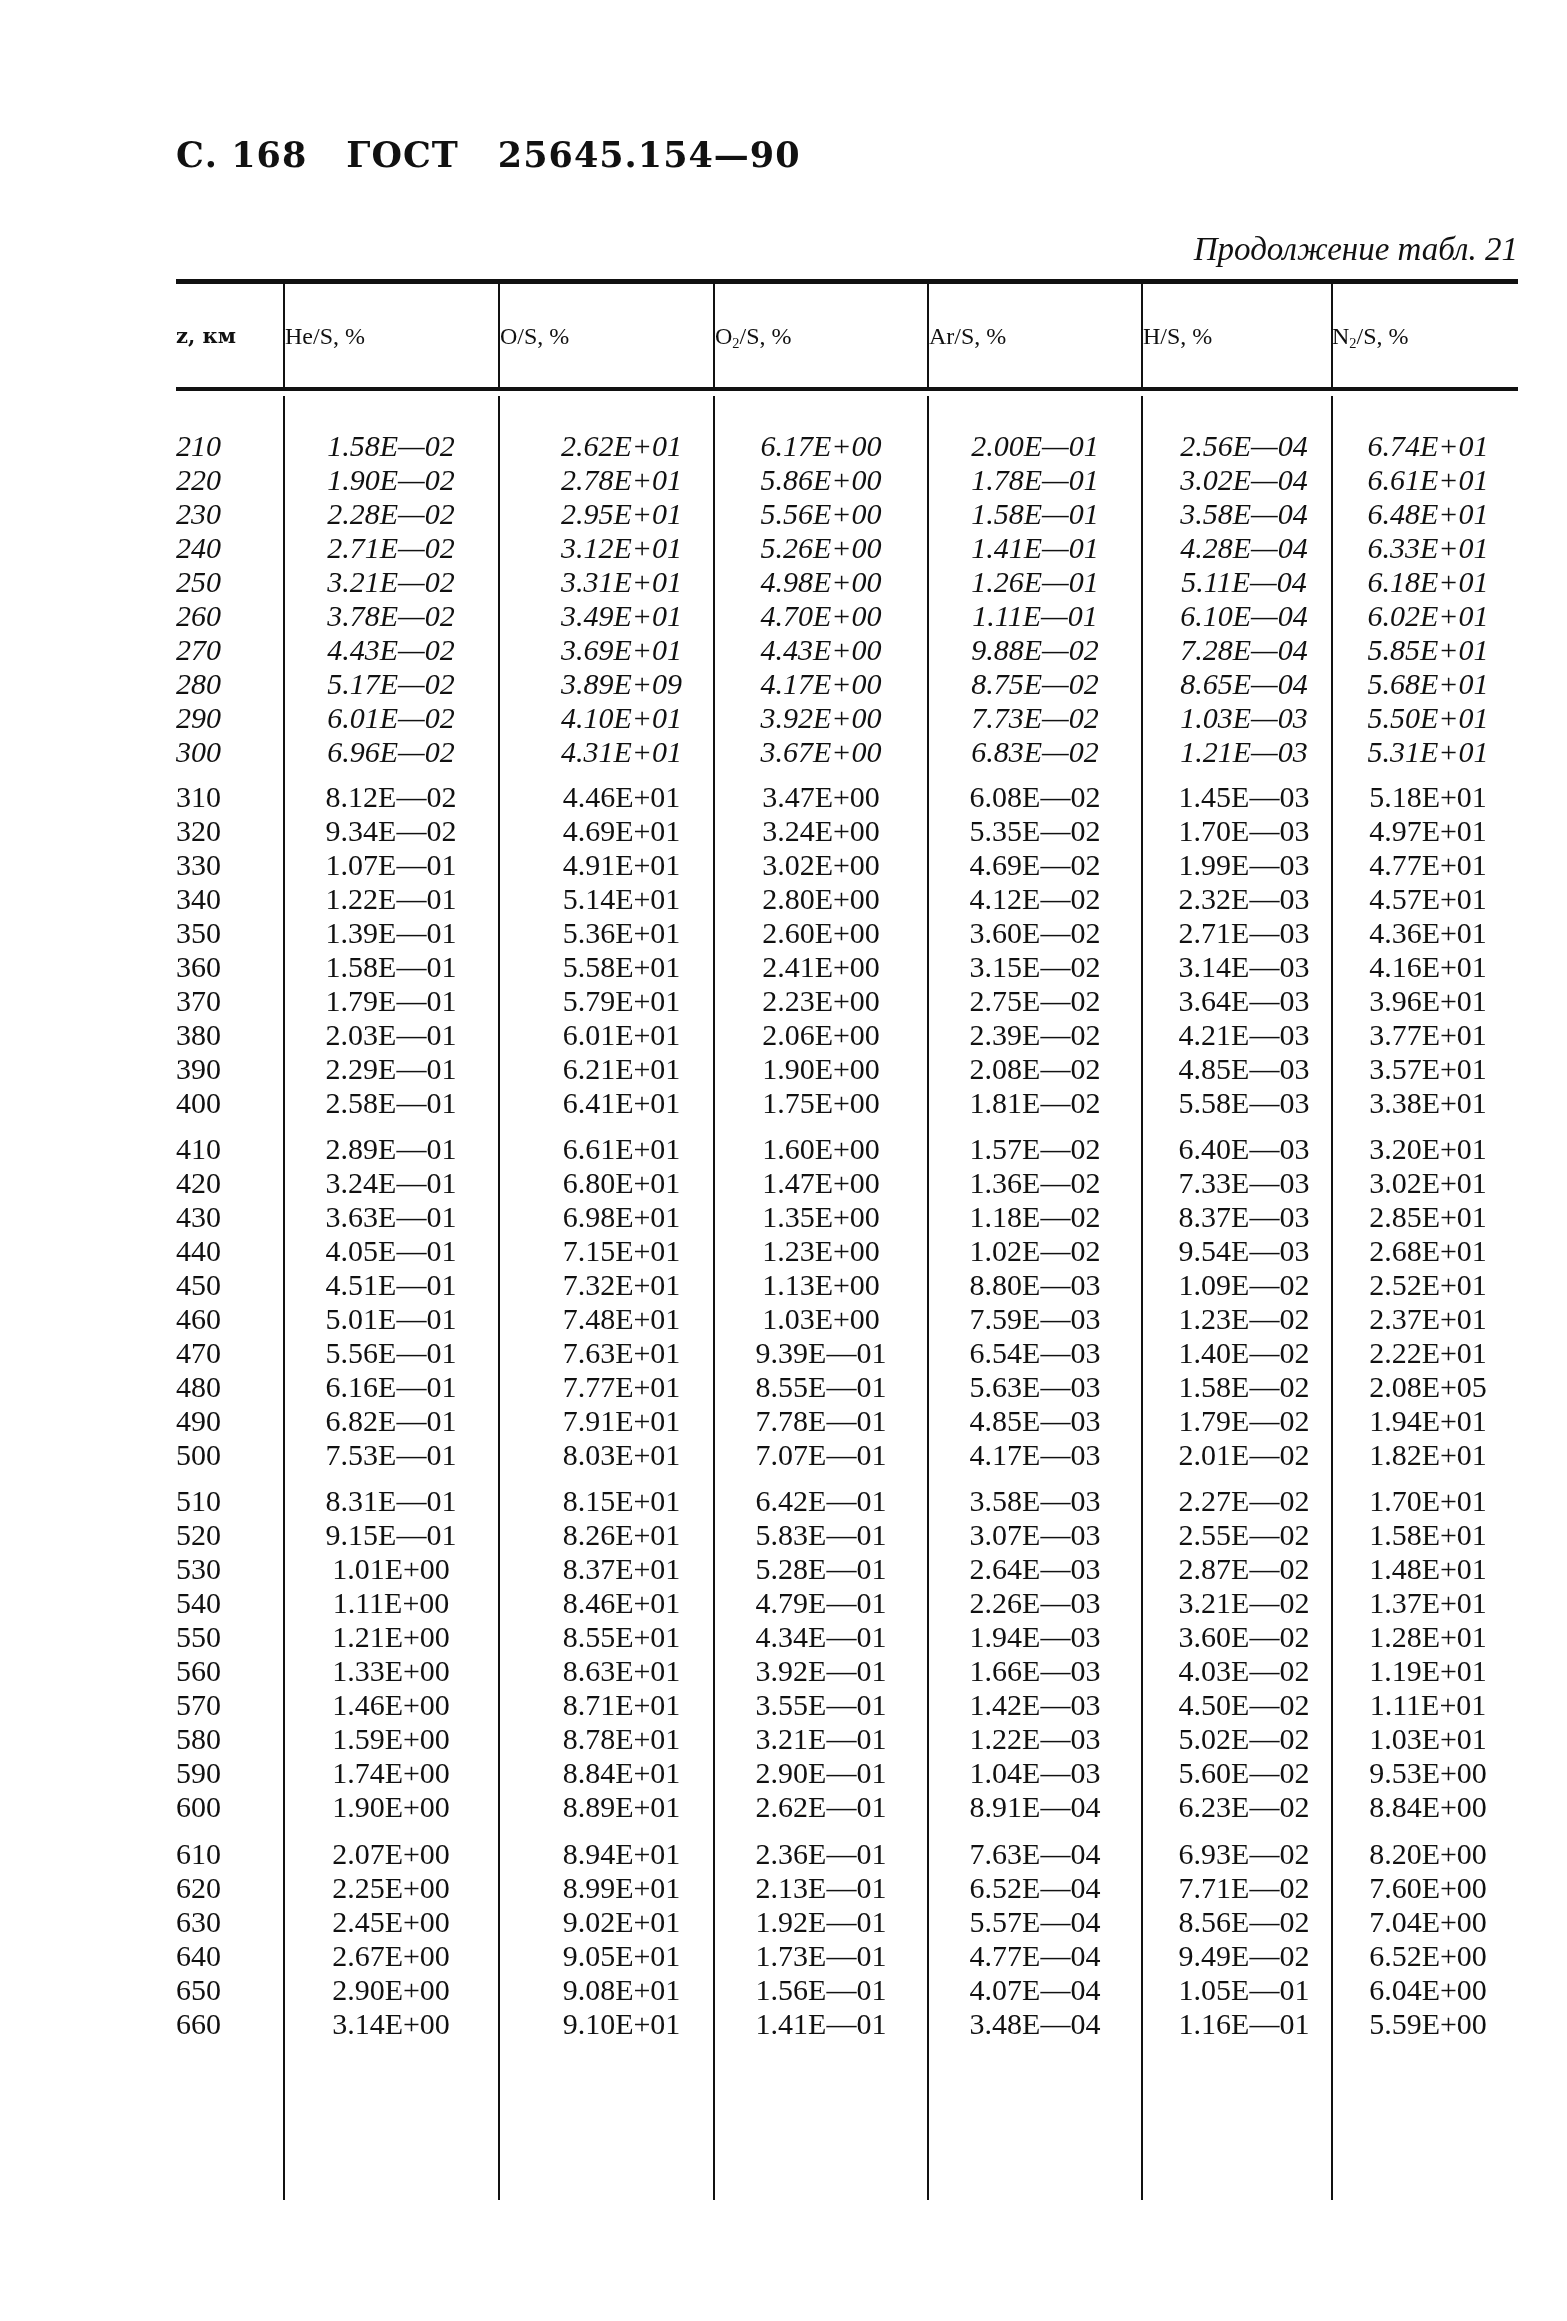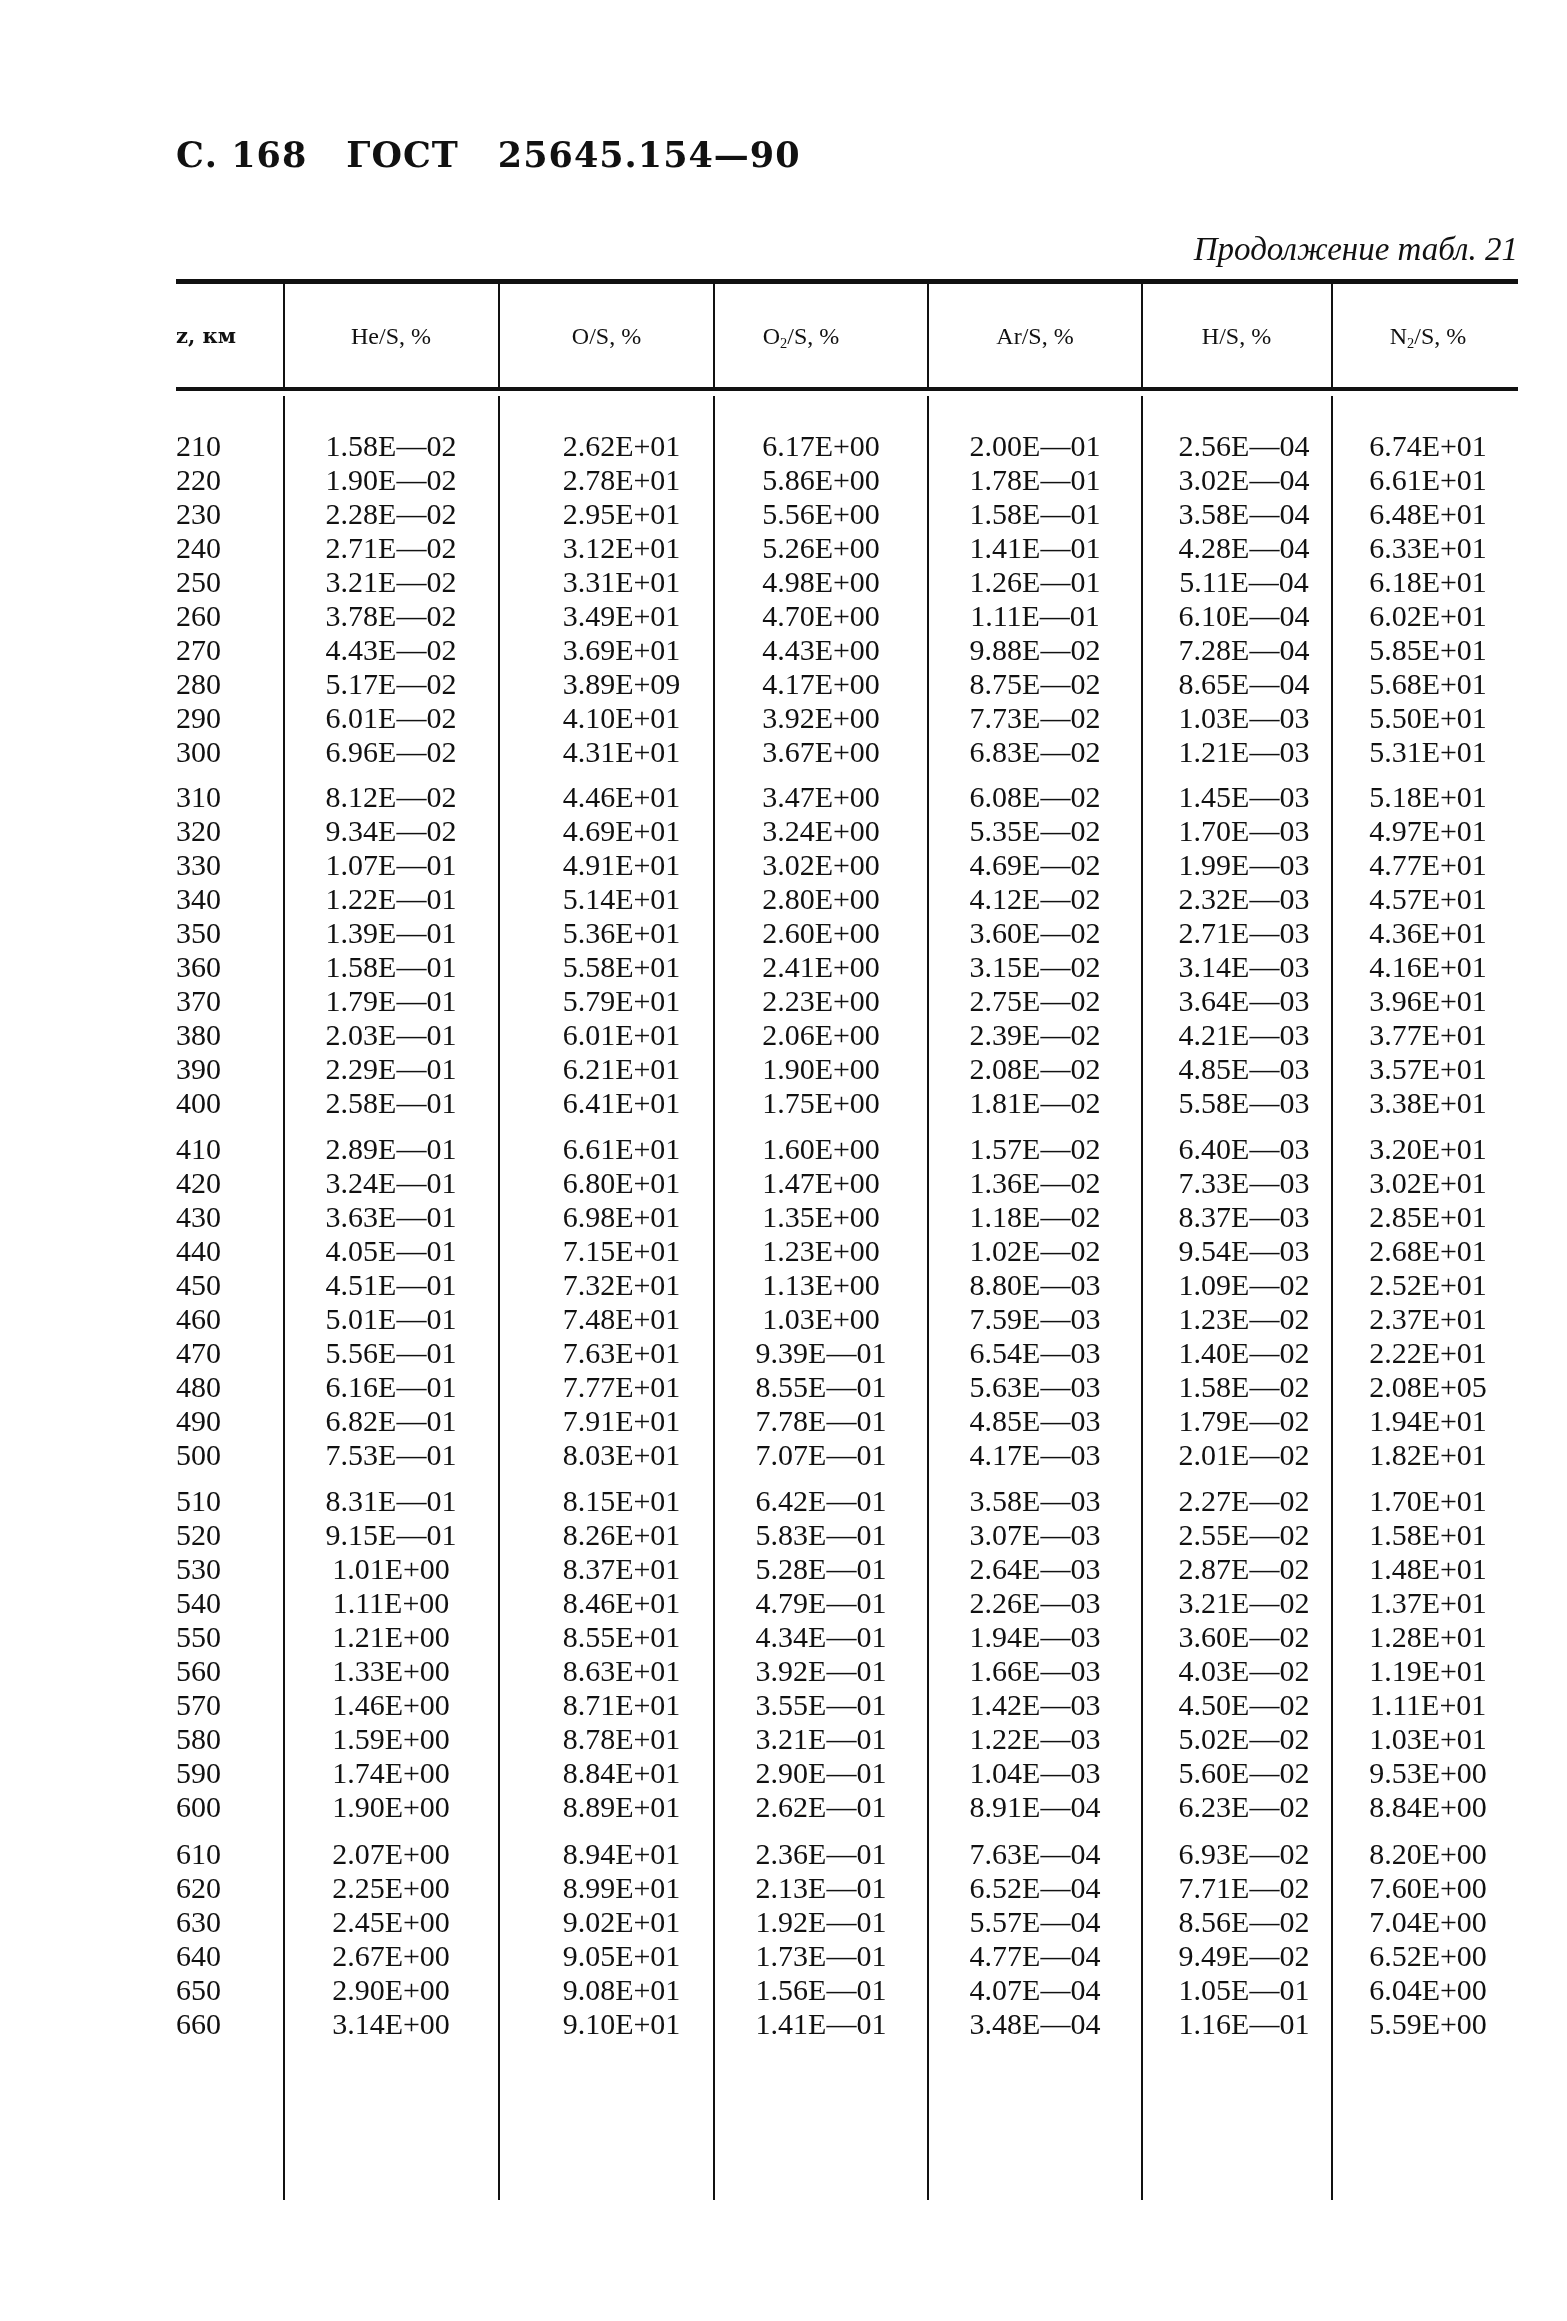--- a/index.html
+++ b/index.html
@@ -21,21 +21,21 @@
     .rule { position: absolute; left: 176px; width: 1342px; background: #111; }
     .rule.top { top: 279px; height: 4.8px; }
     .rule.mid { top: 387px; height: 3.8px; }
 
     .vline { position: absolute; width: 1.9px; background: #111; }
     .vline.h { top: 283px; height: 104px; }
     .vline.b { top: 396px; height: 1804px; }
 
     .col-head {
       position: absolute; top: 317px; height: 38px; line-height: 38px;
-      text-align: center; font-size: 24px; white-space: nowrap;
+      text-align: left; font-size: 24px; white-space: nowrap;
     }
     .col-head.z { font-weight: bold; font-family: "DejaVu Serif", serif; font-size: 21px; }
     .col-head sub { font-size: 14.4px; vertical-align: -3.8px; }
 
     .block { position: absolute; left: 0; width: 1568px; }
     .row {
       position: relative; height: 34px; line-height: 34px;
       font-size: 30px; white-space: nowrap;
     }
     .cell { position: absolute; top: 0; text-align: center; }
@@ -77,21 +77,21 @@
 
 <div class="col-head z" style="left:176px;width:96px;text-align:left">z, км</div>
 <div class="col-head" style="left:285px;width:212px">He/S, %</div>
 <div class="col-head" style="left:500px;width:213px">O/S, %</div>
 <div class="col-head" style="left:715px;width:172px"><span>O</span><sub>2</sub><span>/S, %</span></div>
 <div class="col-head" style="left:929px;width:212px">Ar/S, %</div>
 <div class="col-head" style="left:1143px;width:187px">H/S, %</div>
 <div class="col-head" style="left:1332px;width:192px"><span>N</span><sub>2</sub><span>/S, %</span></div>
 
 <div id="blocks">
-    <div class="block" style="top: 429px;">
+    <div class="block" style="top: 429px; font-style: italic;">
       <div class="row">
         <div class="cell z">210</div>
         <div class="cell c1">1.58E—02</div>
         <div class="cell c2">2.62E+01</div>
         <div class="cell c3">6.17E+00</div>
         <div class="cell c4">2.00E—01</div>
         <div class="cell c5">2.56E—04</div>
         <div class="cell c6">6.74E+01</div>
       </div>
       <div class="row">

